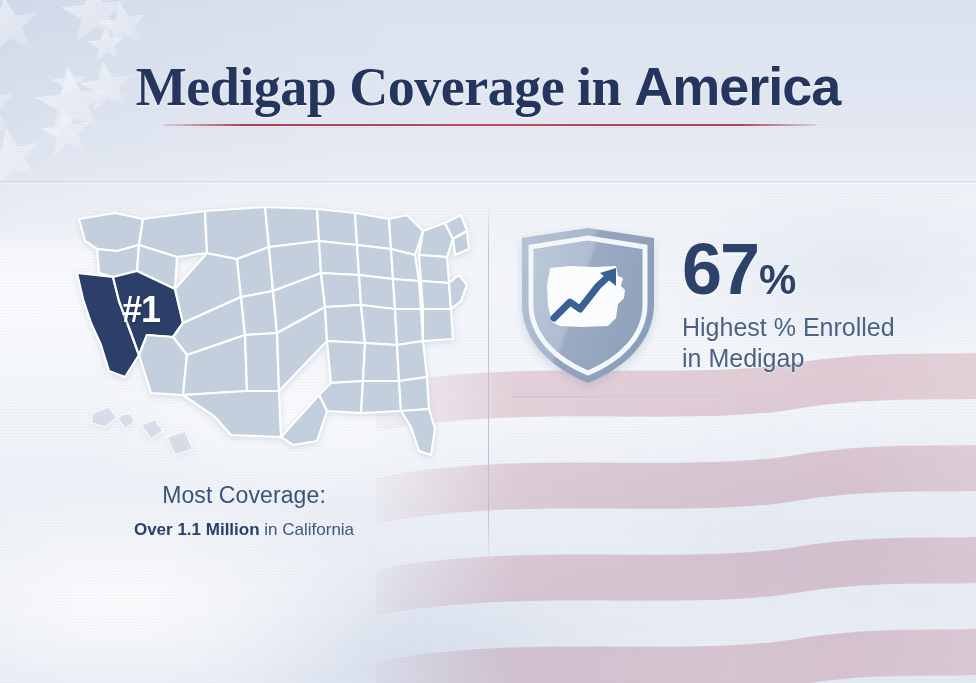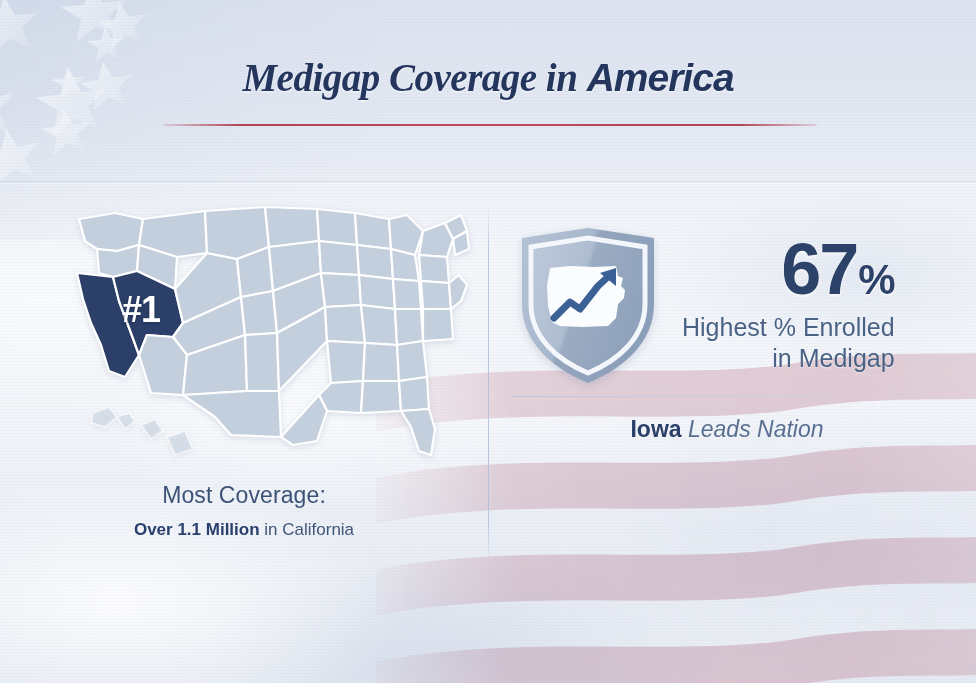--- a/index.html
+++ b/index.html
@@ -49,27 +49,26 @@
 
   
   .flag-stripes{position:absolute;right:-20px;bottom:-30px;width:620px;height:360px;opacity:.55;}
   .flag-stripes svg{width:100%;height:100%;}
 
   
   .title-wrap{position:absolute;left:0;top:58px;width:976px;text-align:center;}
   .title{
     font-family:"Liberation Serif", serif;
     font-weight:bold;
-    font-size:39px;
+    font-size:54px;
     letter-spacing:-0.5px;
     color:#24365e;
     line-height:1.05;
     text-shadow:0 1px 2px rgba(255,255,255,.75);
     white-space:nowrap;
-    font-style:italic;
   }
   .title .t-reg{font-family:"Liberation Serif", serif;font-weight:bold;}
   .title .t-bold{font-family:"Liberation Sans", sans-serif;font-weight:bold;letter-spacing:-1px;}
   .title-rule{
     position:absolute;left:163px;top:66px;width:654px;height:2px;
     background:linear-gradient(90deg, rgba(176,62,80,.15), #b14356 12%, #bb4a5e 50%, #b14356 88%, rgba(176,62,80,.15));
     border-radius:2px;
   }
 
   
@@ -95,21 +94,21 @@
   .map-caption{
     position:absolute;left:0;top:478px;width:488px;text-align:center;
     color:#3c5276;line-height:1.5;
   }
   .cap-line1{font-size:23px;font-weight:normal;letter-spacing:.1px;}
   .cap-line2{font-size:17px;margin-top:4px;}
   .cap-line2 .cap-strong{font-weight:bold;color:#29406c;}
   .cap-line2 .cap-light{font-weight:normal;color:#3f5679;}
 
   
-  .stat-row{position:absolute;left:512px;top:228px;width:430px;height:165px;display:flex;align-items:flex-start;text-align:right;}
+  .stat-row{position:absolute;left:512px;top:228px;width:430px;height:165px;display:flex;align-items:flex-start;}
   .shield{width:152px;height:160px;flex:0 0 auto;margin-top:-2px;}
   .shield svg{width:100%;height:100%;display:block;
     filter:drop-shadow(0 3px 4px rgba(110,128,158,.25));}
 
   .stat-text{margin-left:18px;padding-top:8px;}
   .stat-big{
     font-size:72px;font-weight:bold;color:#2c4269;line-height:.92;
     letter-spacing:-2px;
     text-shadow:0 2px 3px rgba(255,255,255,.7);
   }
@@ -321,15 +320,14 @@
       <div class="stat-big"><span>67</span><span class="pct">%</span></div>
       <div class="stat-sub">
         <div>Highest % Enrolled</div>
         <div>in Medigap</div>
       </div>
     </div>
   </div>
 
   <div class="h-divider"></div>
 
-  <div class="lead-line"><span class="lead-state">Iowa</span><span class="lead-rest"> Leads Nation</span></div>
 
 </div>
 
 </body></html>

